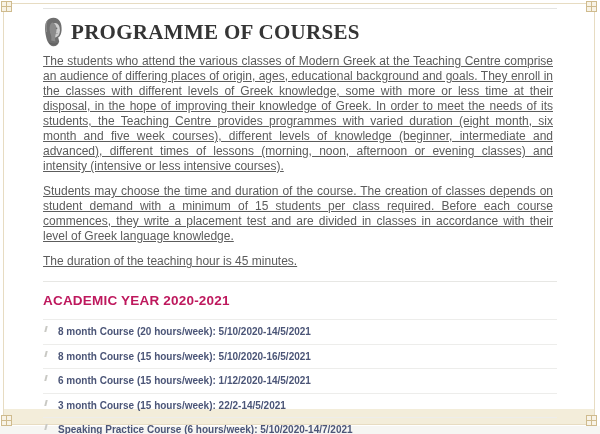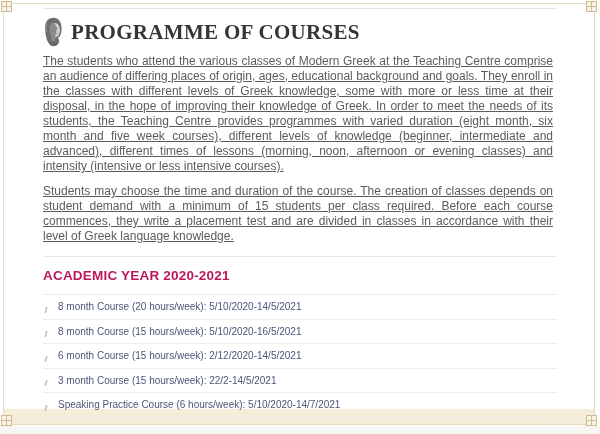--- a/index.html
+++ b/index.html
@@ -53,21 +53,21 @@
 
   .rule{border:none;border-top:1px solid #e7e7e4;margin:12px 0 11px 0;}
 
   h2.section-heading{
     margin:0 0 11px 0;font-size:13.5px;letter-spacing:.2px;color:#be185d;
     font-weight:bold;
   }
 
   ul.courses{list-style:none;margin:0;padding:0;border-top:1px solid #ededeb;}
   ul.courses li{
-    display:flex;align-items:flex-end;padding:6px 0;border-bottom:1px solid #ededeb;
+    display:flex;align-items:flex-start;padding:6px 0;border-bottom:1px solid #ededeb;font-weight:bold;
   }
   .bullet{
     flex:none;width:2px;height:6px;background:#c9c9c4;
     transform:skewX(-14deg);margin:0 11px 0 2px;
   }
   a.course-link{
     font-size:10px;color:#4b5577;text-decoration:none;line-height:11.5px;
   }
 </style>
 </head>
@@ -93,37 +93,38 @@
         <path d="M11.6 16.2 C12.6 16.8 13.8 16.8 14.8 16.2" stroke="#8b8b8b" stroke-width="0.7" fill="none"></path>
         <path d="M4 4 C3 7 3 11 3.6 15" stroke="#9a9a9a" stroke-width="0.8" fill="none"></path>
         <path d="M6 25.6 C8 27.4 12 27.8 14.6 26.2" stroke="#5d5d5d" stroke-width="1" fill="none"></path>
       </svg>
     </span>
     <h1 class="page-title">PROGRAMME OF COURSES</h1>
   </div>
 
   <p class="body-text">The students who attend the various classes of Modern Greek at the Teaching Centre comprise an audience of differing places of origin, ages, educational background and goals. They enroll in the classes with different levels of Greek knowledge, some with more or less time at their disposal, in the hope of improving their knowledge of Greek. In order to meet the needs of its students, the Teaching Centre provides programmes with varied duration (eight month, six month and five week courses), different levels of knowledge (beginner, intermediate and advanced), different times of lessons (morning, noon, afternoon or evening classes) and intensity (intensive or less intensive courses).</p>
   <p class="body-text">Students may choose the time and duration of the course. The creation of classes depends on student demand with a minimum of 15 students per class required. Before each course commences, they write a placement test and are divided in classes in accordance with their level of Greek language knowledge.</p>
+  <p class="body-text">The duration of the teaching hour is 45 minutes.</p>
 
   <hr class="rule">
 
   <h2 class="section-heading">ACADEMIC YEAR 2020-2021</h2>
 
   <ul class="courses">
     <li>
       <span class="bullet"></span>
       <a class="course-link" href="#">8 month Course (20 hours/week): 5/10/2020-14/5/2021</a>
     </li>
     <li>
       <span class="bullet"></span>
       <a class="course-link" href="#">8 month Course (15 hours/week): 5/10/2020-16/5/2021</a>
     </li>
     <li>
       <span class="bullet"></span>
-      <a class="course-link" href="#">6 month Course (15 hours/week): 2/12/2020-14/5/2021</a>
+      <a class="course-link" href="#">6 month Course (15 hours/week): 1/12/2020-14/5/2021</a>
     </li>
     <li>
       <span class="bullet"></span>
       <a class="course-link" href="#">3 month Course (15 hours/week): 22/2-14/5/2021</a>
     </li>
     <li>
       <span class="bullet"></span>
       <a class="course-link" href="#">Speaking Practice Course (6 hours/week): 5/10/2020-14/7/2021</a>
     </li>
   </ul>

